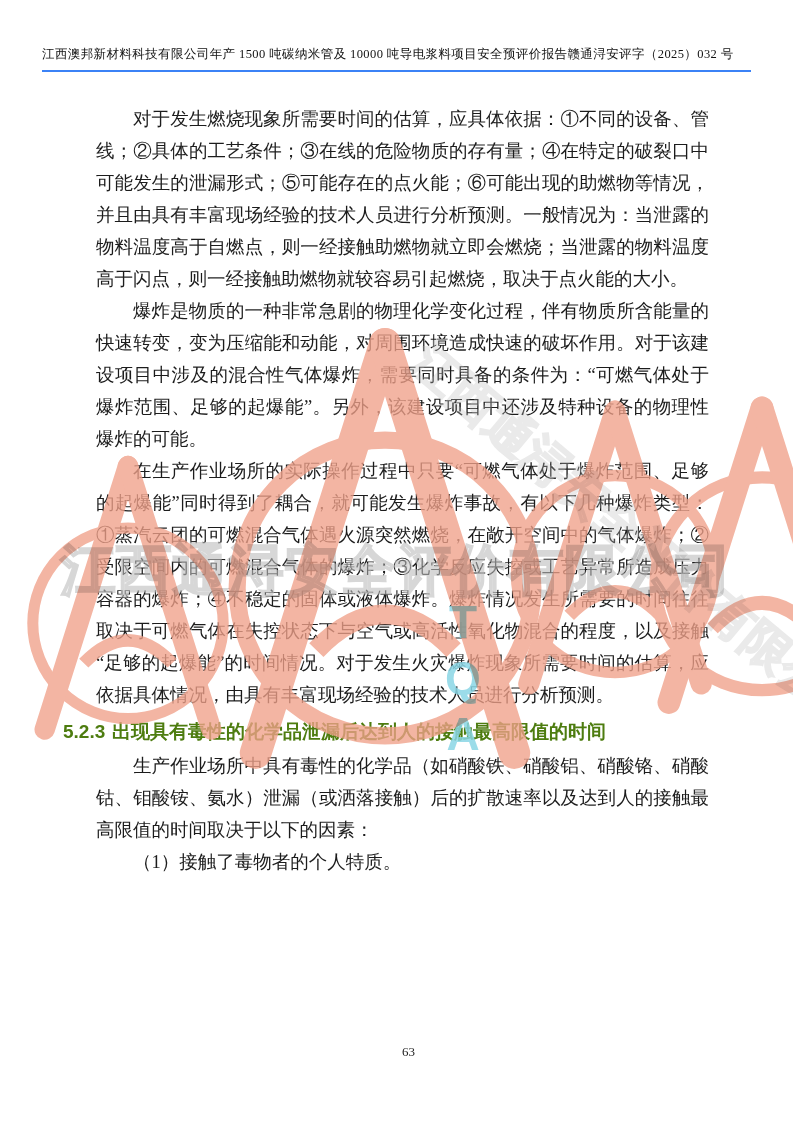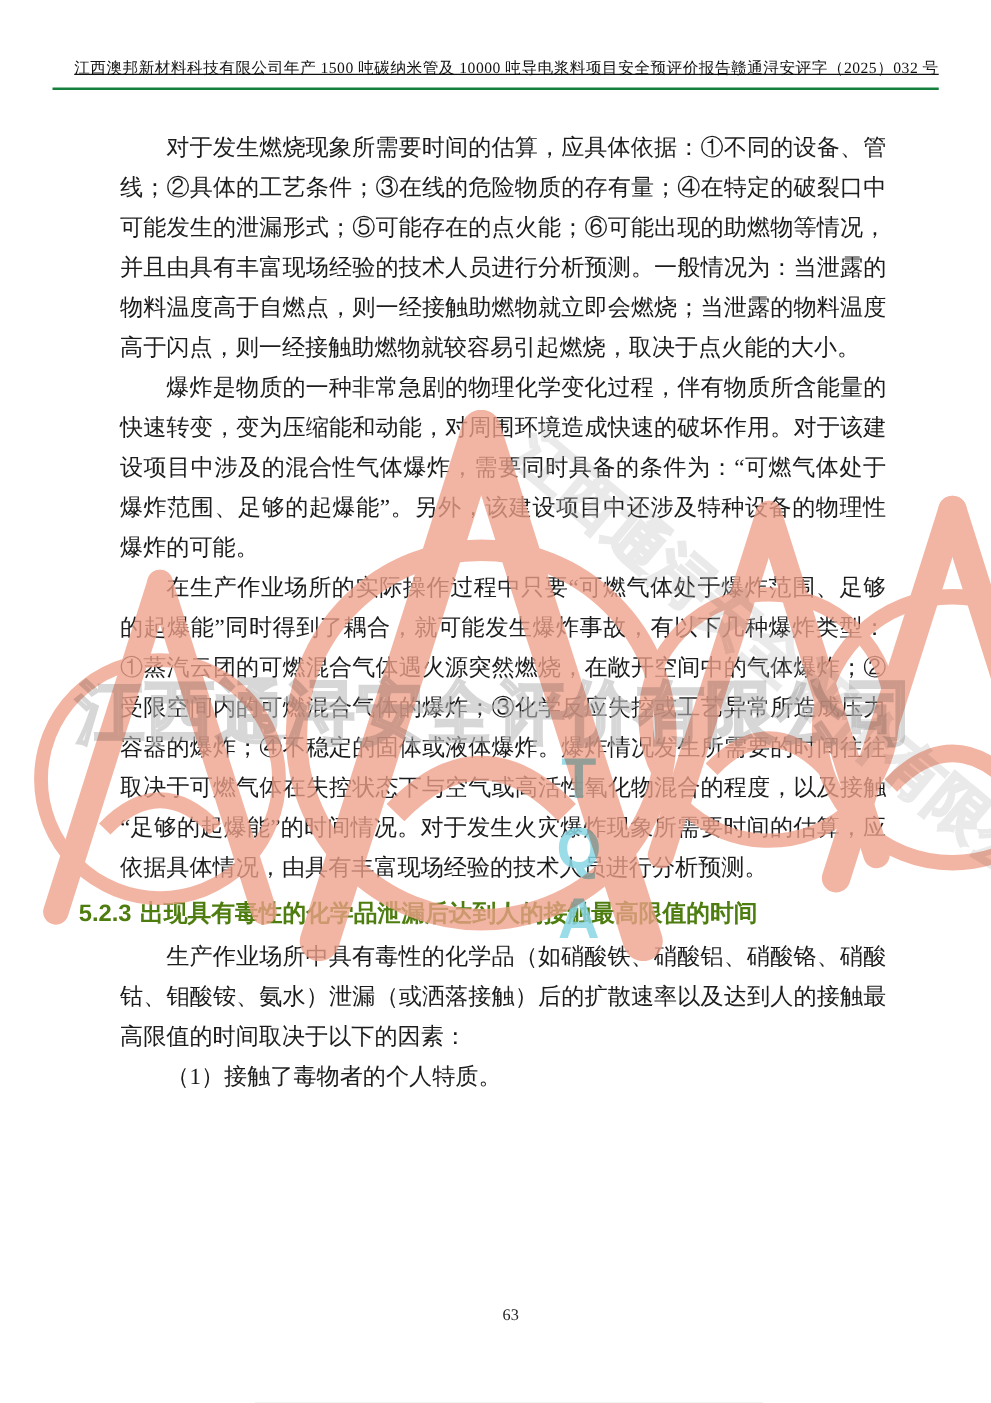--- a/index.html
+++ b/index.html
@@ -9,27 +9,26 @@
     margin:0 auto;
     background:#ffffff;
     overflow:hidden;
     font-family:"Liberation Serif","DejaVu Serif",serif;
     color:#1c1c1c;
   }
   
   .header{
     margin:46px 42px 0 42px;
     padding-bottom:7px;
-    border-bottom:2px solid #15803d;
-    text-align:right;
+    border-bottom:2px solid #3b82f6;
+    text-align:left;
     font-size:12.5px;
     letter-spacing:.4px;
     color:#111;
     white-space:nowrap;
-    text-decoration:underline;
   }
   
   .content{
     position:relative;
     z-index:1;
     margin:31px 84px 0 96px;
     font-size:18.5px;
     line-height:32px;
     text-align:justify;
     text-justify:inter-ideograph;

